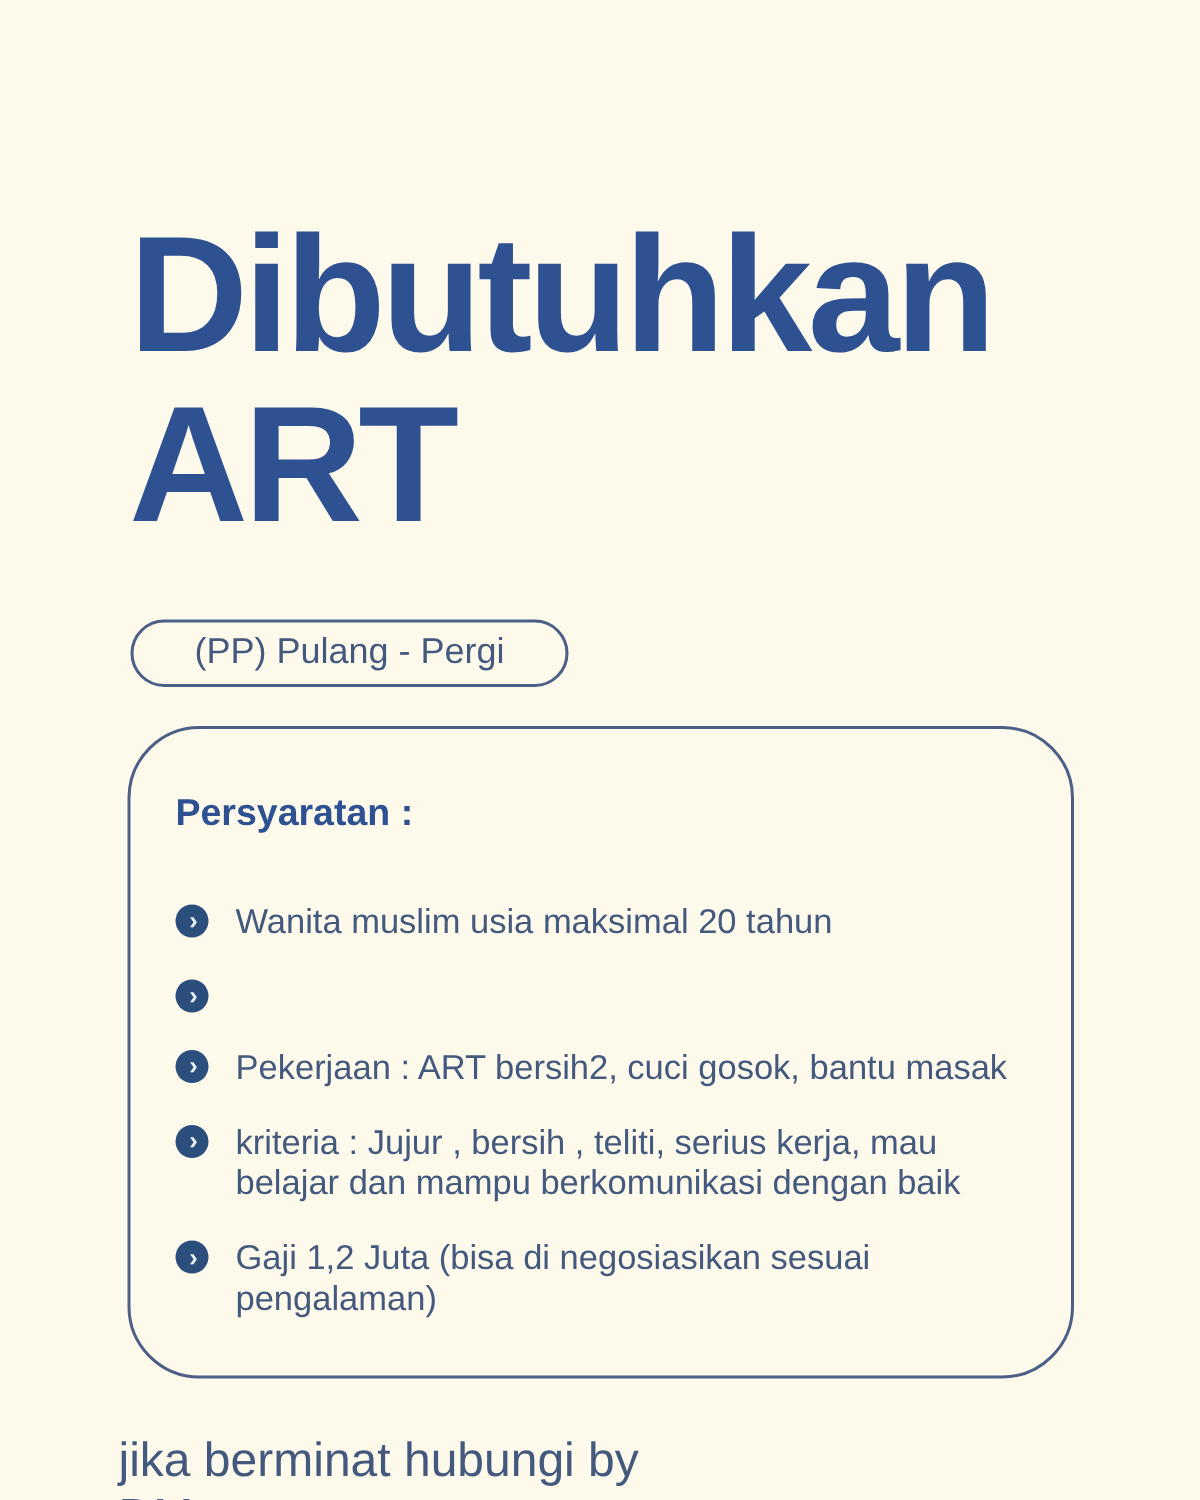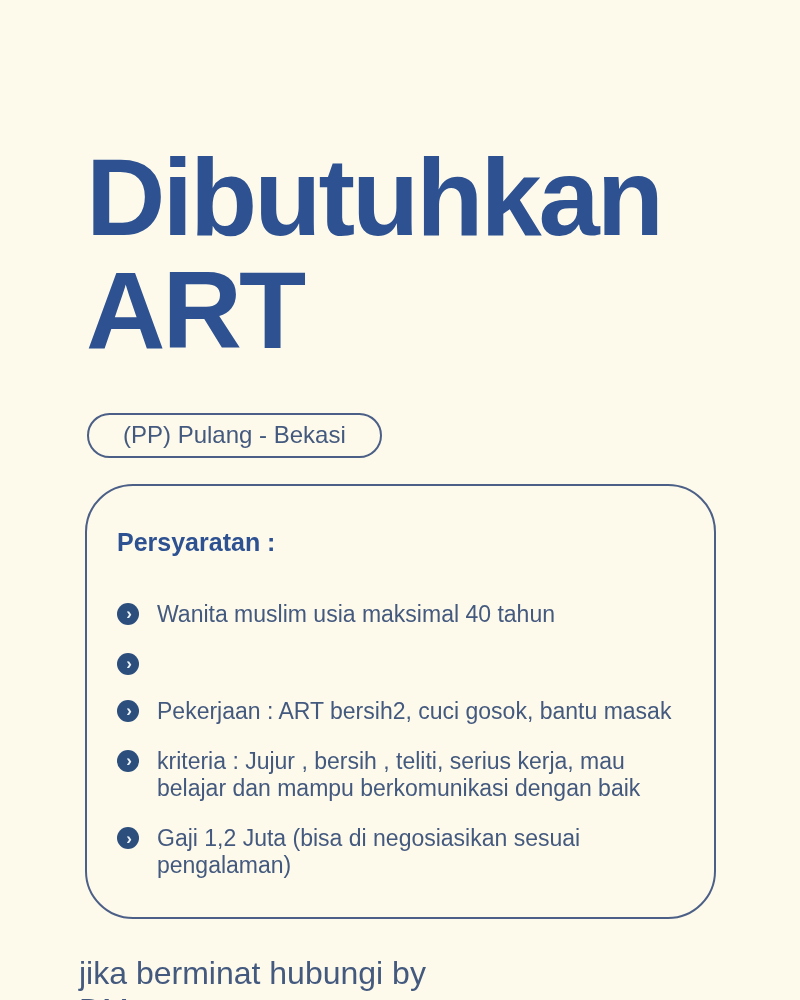--- a/index.html
+++ b/index.html
@@ -101,30 +101,30 @@
 
 <div class="page">
 
   <h1 class="title">
     <span>Dibutuhkan</span><br>
     <span>ART</span>
   </h1>
 
   <div class="badges">
     <div class="badge">
-      <span>(PP) Pulang - Bekasi</span>
+      <span>(PP) Pulang - Pergi</span>
     </div>
   </div>
 
   <div class="card">
     <div class="card-heading">Persyaratan :</div>
     <ul class="req-list">
   <li class="req-item">
     <span class="bullet">›</span>
-    <span class="req-text">Wanita muslim usia maksimal 40 tahun</span>
+    <span class="req-text">Wanita muslim usia maksimal 20 tahun</span>
   </li>
 
   <li class="req-item">
     <span class="bullet">›</span>
   </li>
 
   <li class="req-item">
     <span class="bullet">›</span>
     <span class="req-text">Pekerjaan : ART bersih2, cuci gosok, bantu masak</span>
   </li>

